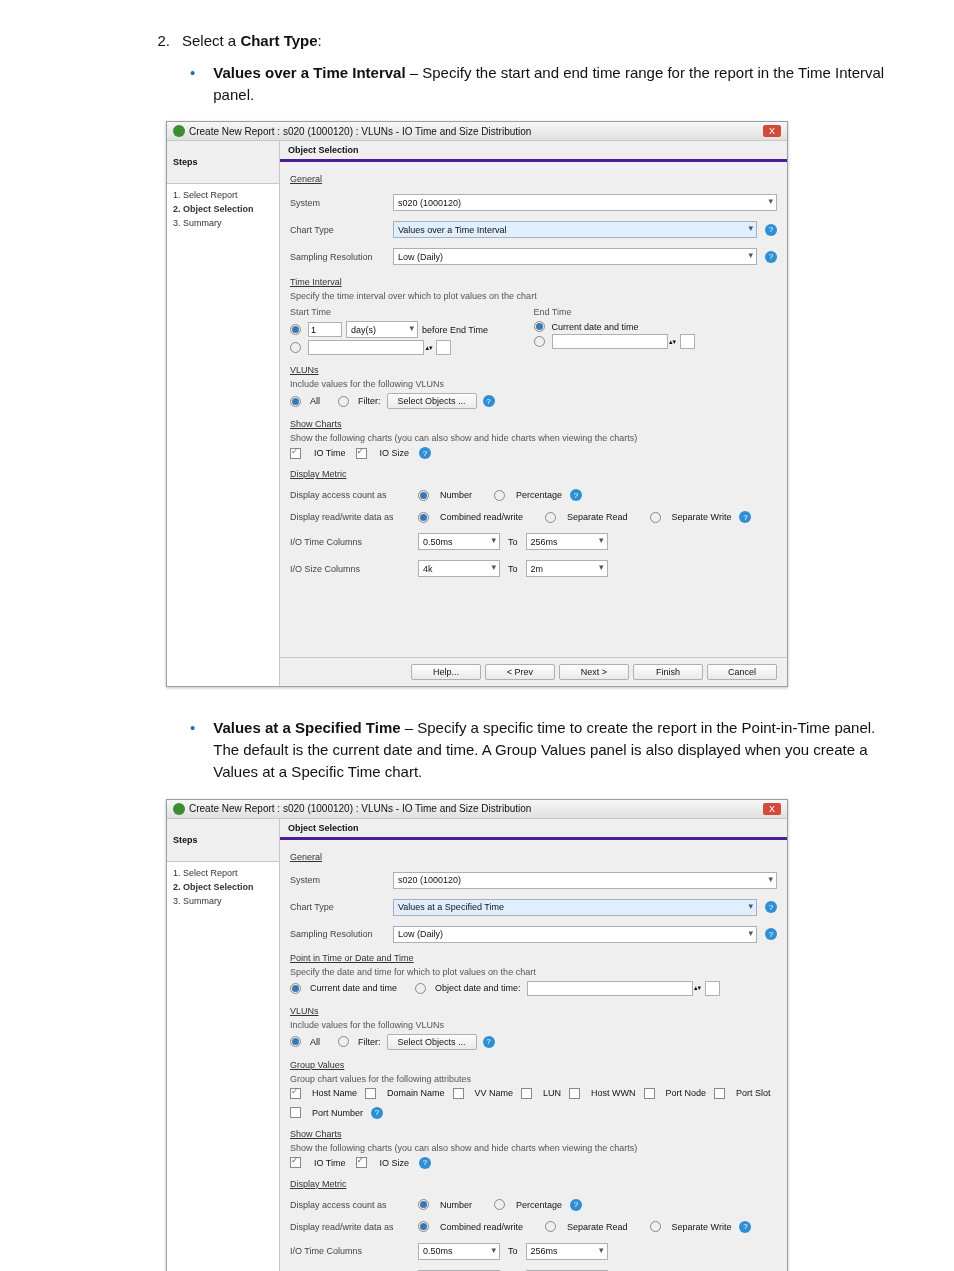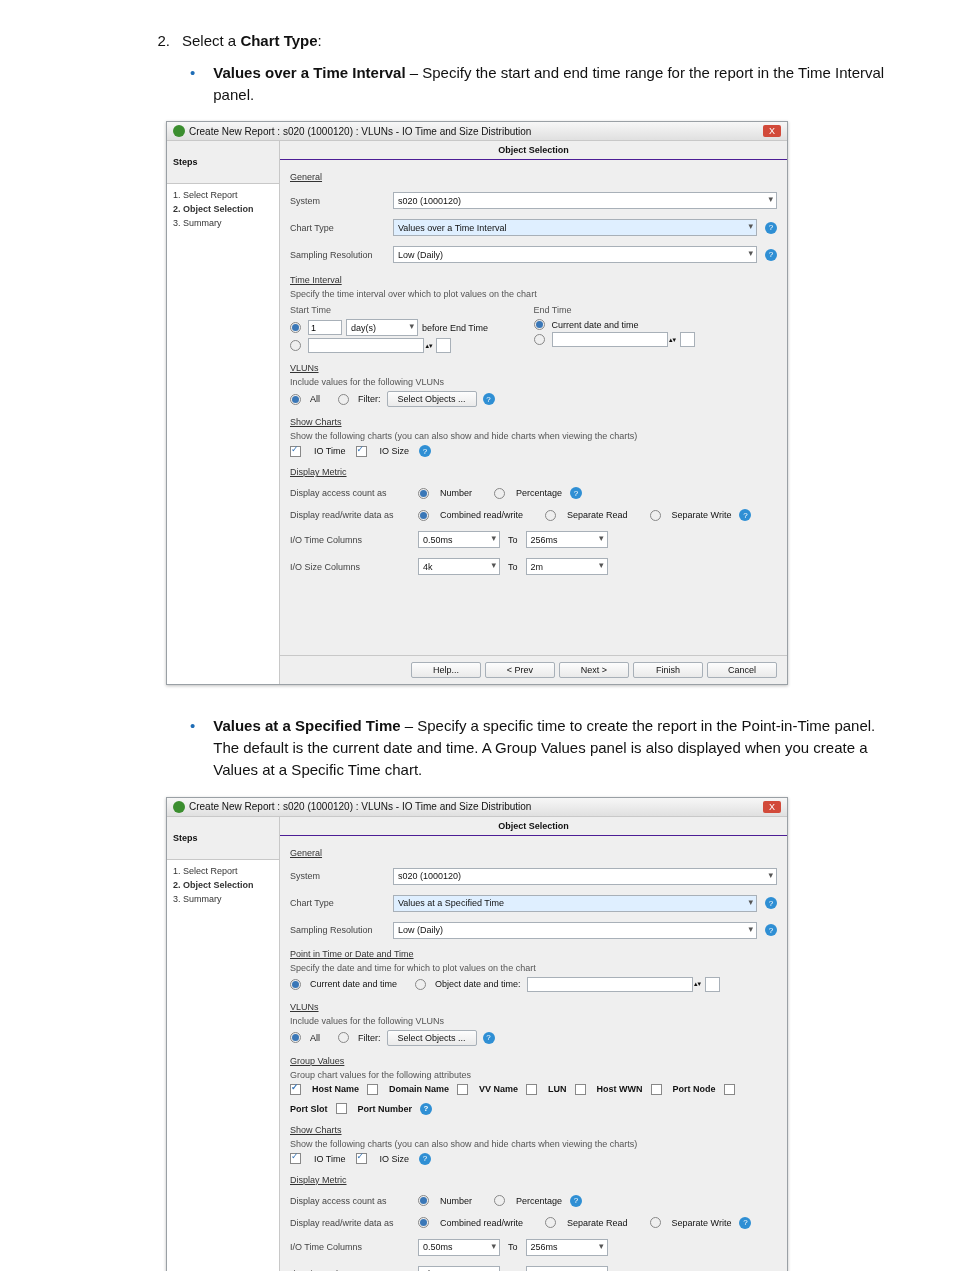--- a/index.html
+++ b/index.html
@@ -71,21 +71,21 @@
     background:#fff;
     border-right:1px solid #c8c8c8;
     padding:6px 6px;
     font-size:9px;
   }
   .steps-head { font-weight:700; border-bottom:1px solid #c8c8c8; margin:-6px -6px 4px; padding:16px 6px; background:#efefef; }
   .dlg-steps .step { padding:2px 0; color:#333; }
   .dlg-steps .step.sel { font-weight:700; }
 
   .dlg-main { flex:1; padding:0; font-size:9px; display:flex; flex-direction:column; }
-  .obj-head { font-weight:700; border-bottom:1px solid #4c1d95; padding:4px 8px; background:#efefef;text-align:center; }
+  .obj-head { font-weight:700; border-bottom:3px solid #4c1d95; padding:4px 8px; background:#efefef; }
   .main-scroll { flex:1; padding:6px 10px 10px 10px; }
 
   .section-label { color:#333; margin:6px 0 4px; font-size:9px;text-decoration:underline; }
   .form-row { display:flex; gap:8px; align-items:center; margin:10px 0; }
   .form-label { width:95px; color:#444; }
   .select-box {
     flex:1; background:#fff; border:1px solid #a8b0b8; height:15px;
     display:flex; align-items:center; padding:0 16px 0 4px; position:relative; font-size:9px;
   }
   .select-box.hi { background:#dfefff; }
@@ -366,21 +366,21 @@
               <span>All</span>
             <span style="width:6px"></span>
             <span class="radio"></span>
               <span>Filter:</span>
             <div class="btn">Select Objects ...</div>
             <div class="info-icon">?</div>
           </div>
 
           <div class="section-label" style="margin-top:10px">Group Values</div>
           <div class="tiny">Group chart values for the following attributes</div>
-          <div style="display:flex;gap:8px;align-items:center;flex-wrap:wrap;font-weight:bold;">
+          <div style="display:flex;gap:8px;align-items:center;flex-wrap:wrap;">
             <span class="chk on"></span>
               <span>Host Name</span>
             <span class="chk"></span>
               <span>Domain Name</span>
             <span class="chk"></span>
               <span>VV Name</span>
             <span class="chk"></span>
               <span>LUN</span>
             <span class="chk"></span>
               <span>Host WWN</span>

